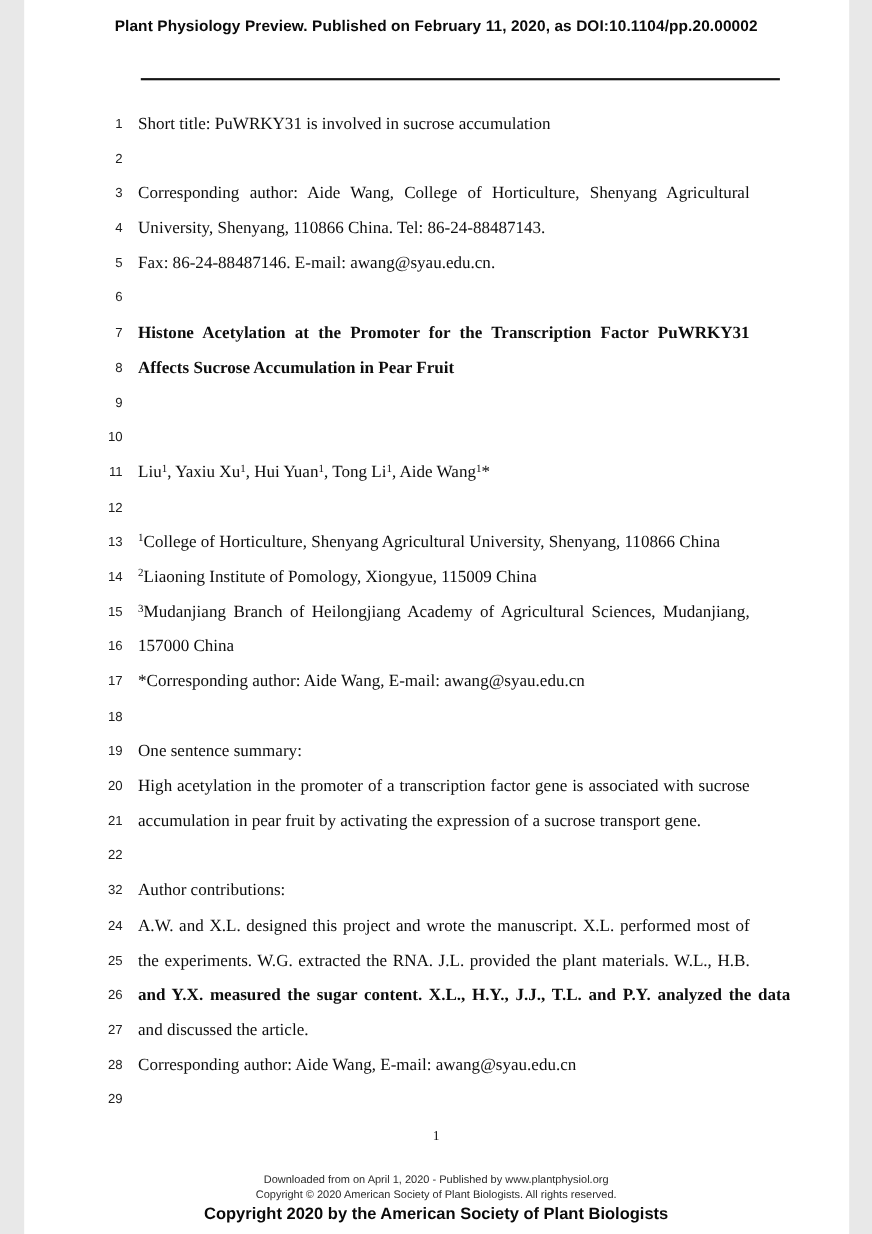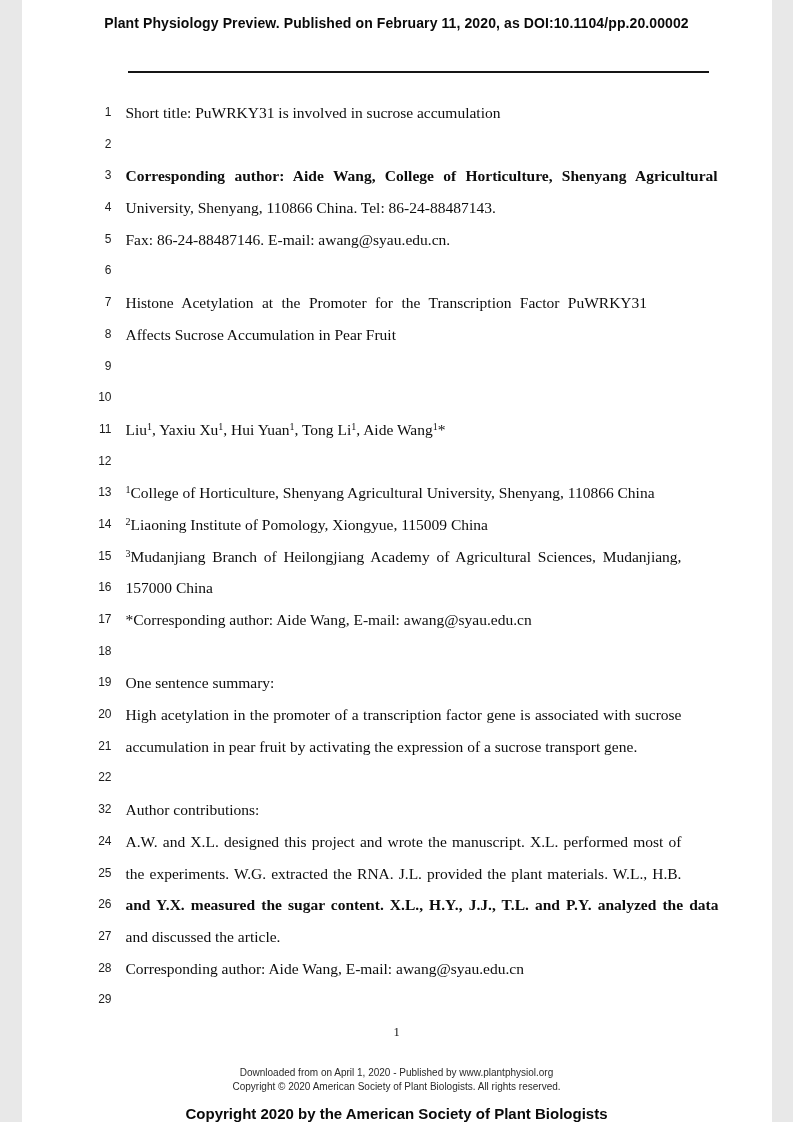--- a/index.html
+++ b/index.html
@@ -59,21 +59,21 @@
   .line-text {
     margin-left: 14px;
     font-family: "Liberation Serif", serif;
     font-size: 15.5px;
     line-height: 31.7px;
     white-space: nowrap;
     color: #0d0d0d;
     flex: 0 0 auto;
   }
   .line-text.bold {
-    font-weight: 400;
+    font-weight: 700;
   }
   .line-text sup {
     font-size: 10px;
     line-height: 0;
     vertical-align: 5px;
   }
   .page-number {
     position: absolute;
     top: 1025px;
     left: 0;
@@ -95,21 +95,21 @@
   .footer-line-small {
     font-size: 10px;
     line-height: 13.5px;
     color: #2a2a2a;
   }
   .footer-line-bold {
     font-size: 15px;
     line-height: 17px;
     font-weight: 700;
     color: #0a0a0a;
-    margin-top: 12px;
+    margin-top: 2px;
   }
 </style>
 </head>
 <body>
 
 <div class="page">
 
   <div class="header-title">Plant Physiology Preview. Published on February 11, 2020, as DOI:10.1104/pp.20.00002</div>
 
   <div class="rule"></div>
@@ -118,21 +118,21 @@
       <div class="line">
         <span class="line-num">1</span>
         <span class="line-text">Short title: PuWRKY31 is involved in sucrose accumulation</span>
       </div>
       <div class="line">
         <span class="line-num">2</span>
         <span class="line-text"></span>
       </div>
       <div class="line">
         <span class="line-num">3</span>
-        <span class="line-text just" style="word-spacing: 5.44336px; font-weight: bold;">Corresponding author: Aide Wang, College of Horticulture, Shenyang Agricultural</span>
+        <span class="line-text just" style="word-spacing: 5.44336px;">Corresponding author: Aide Wang, College of Horticulture, Shenyang Agricultural</span>
       </div>
       <div class="line">
         <span class="line-num">4</span>
         <span class="line-text">University, Shenyang, 110866 China. Tel: 86-24-88487143.</span>
       </div>
       <div class="line">
         <span class="line-num">5</span>
         <span class="line-text">Fax: 86-24-88487146. E-mail: awang@syau.edu.cn.</span>
       </div>
       <div class="line">

